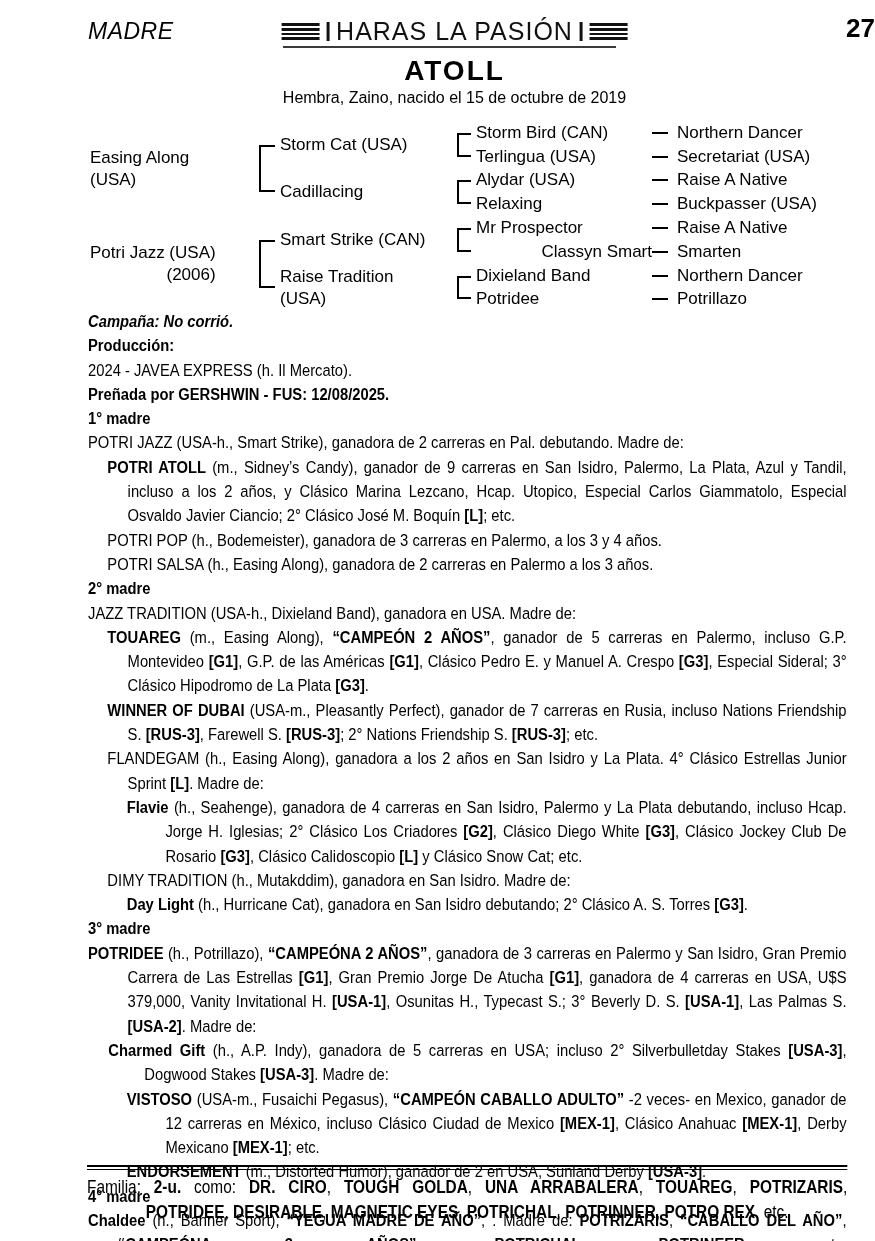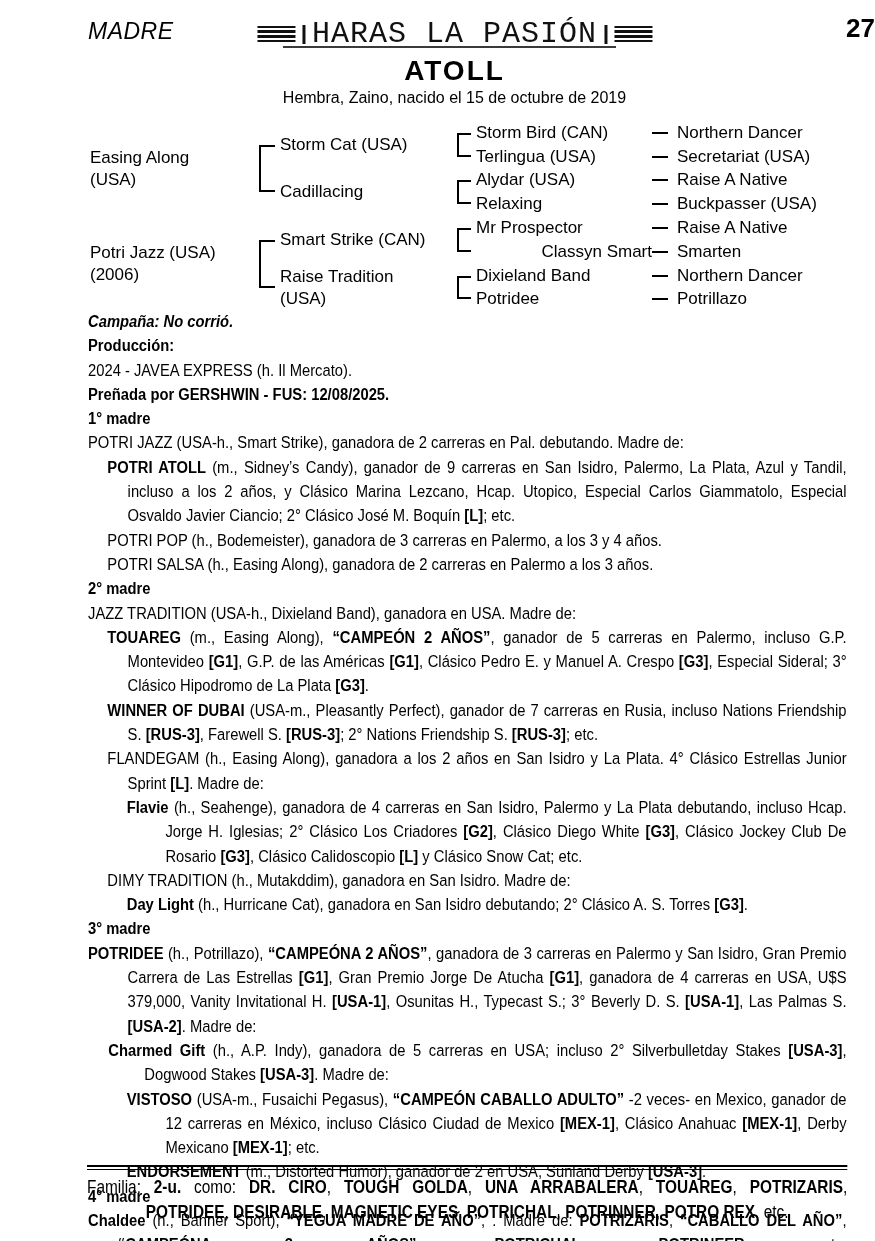--- a/index.html
+++ b/index.html
@@ -7,21 +7,21 @@
         font-family:"Liberation Sans",sans-serif;overflow:hidden;padding-left:34px;}
 
   
   .madre{position:absolute;left:88px;top:18px;font-size:23px;font-style:italic;letter-spacing:.5px;}
   .pagenum{position:absolute;right:34px;top:13px;font-size:26px;font-weight:700;}
   .logo{position:absolute;left:50%;top:17px;transform:translateX(-50%);
         display:flex;align-items:center;gap:7px;white-space:nowrap;}
   .bars{display:flex;flex-direction:column;gap:2px;width:38px;}
   .bars i{display:block;height:2.6px;background:#111;}
   .vbar{width:3px;height:19px;background:#111;}
-  .logo-text{font-family:Liberation Mono, monospace;font-size:30px;letter-spacing:1px;color:#111;}
+  .logo-text{font-family:Liberation Sans, sans-serif;font-size:25px;letter-spacing:1px;color:#111;}
   .logo-underline{position:absolute;left:283px;top:46px;width:333px;height:2px;background:#3a3a3a;}
 
   
   .title{position:absolute;top:55px;left:0;width:100%;text-align:center;
          font-size:28px;font-weight:700;letter-spacing:2px;}
   .subtitle{position:absolute;top:89px;left:0;width:100%;text-align:center;font-size:16px;}
 
   
   .pedigree{position:absolute;left:90px;top:121px;width:760px;
             display:grid;grid-template-columns:162px 28px 170px 26px 176px 1fr;
@@ -81,21 +81,21 @@
   <div class="pagenum">27</div>
 
   <div class="title">ATOLL</div>
   <div class="subtitle">Hembra, Zaino, nacido el 15 de octubre de 2019</div>
 
   <div class="pedigree">
       <div class="pcell" style="grid-area: 1 / 1 / span 4;">
         <span>Easing Along
 (USA)</span>
       </div>
-      <div class="pcell" style="grid-area: 5 / 1 / span 4;">
+      <div class="pcell" style="grid-area: 5 / 1 / span 4; text-align: right;">
         <span>Potri Jazz (USA)
 (2006)</span>
       </div>
       <div class="pcell bracket" style="grid-area: 1 / 2 / span 4;"></div>
       <div class="pcell bracket" style="grid-area: 5 / 2 / span 4;"></div>
       <div class="pcell" style="grid-area: 1 / 3 / span 2;">
         <span>Storm Cat (USA)</span>
       </div>
       <div class="pcell" style="grid-area: 3 / 3 / span 2; text-align: center;">
         <span>Cadillacing</span>

